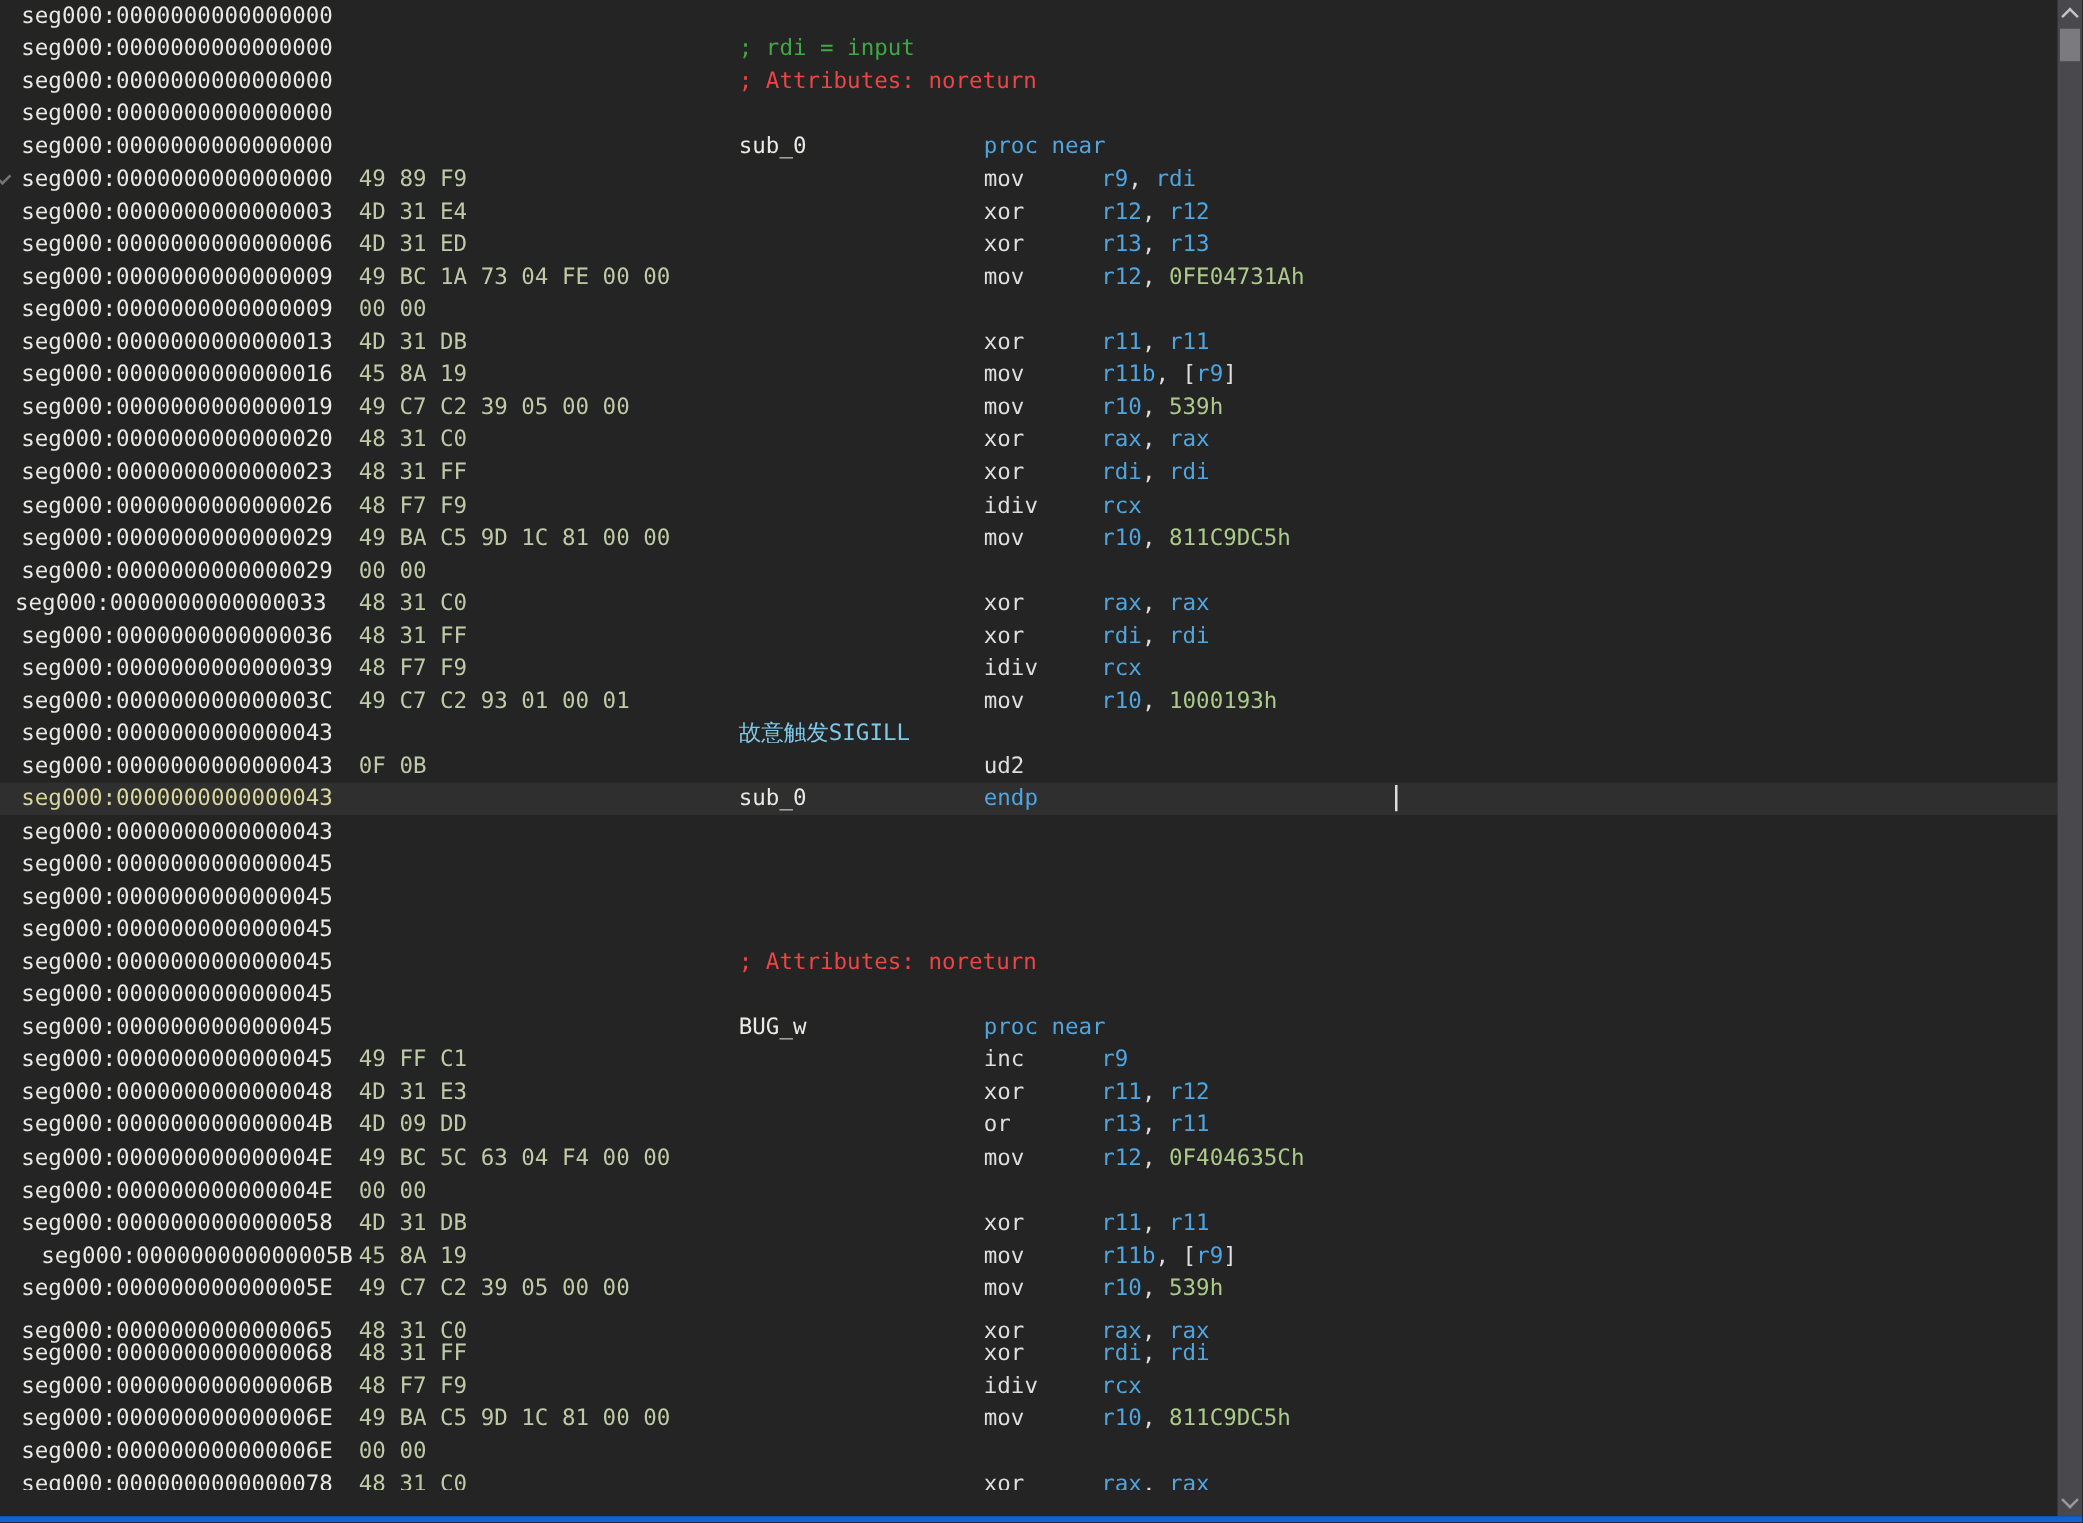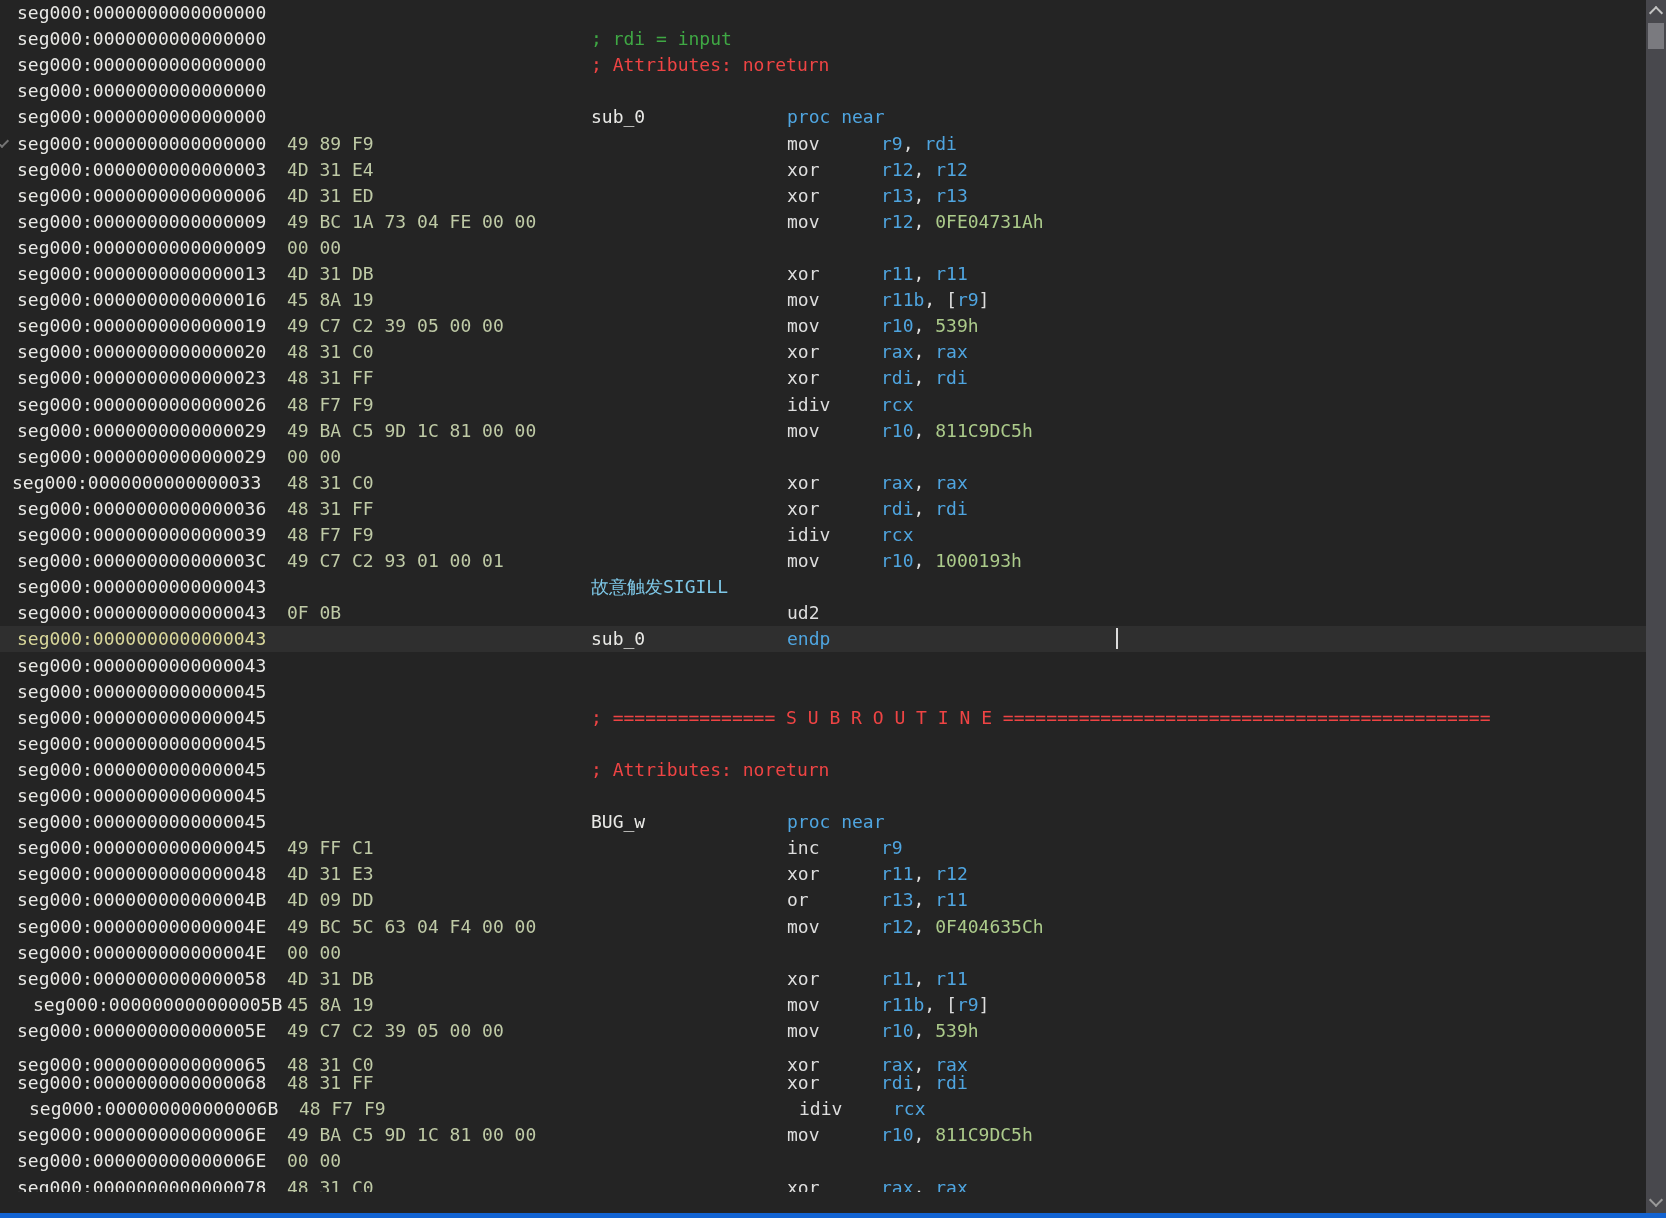--- a/index.html
+++ b/index.html
@@ -74,36 +74,36 @@
       <div class="line" style="top: 443.7px;"><span class="tok t-ad" style="left: 17px;">seg000:0000000000000029</span><span class="tok t-by" style="left: 287px;">00 00</span></div>
       <div class="line" style="top: 469.8px;"><span class="tok t-ad" style="left: 12px;">seg000:0000000000000033</span><span class="tok t-by" style="left: 287px;">48 31 C0</span><span class="tok t-mn" style="left: 787px;">xor</span><span class="tok" style="left: 881px;"><span class="t-reg">rax</span><span class="t-pn">, </span><span class="t-reg">rax</span></span></div>
       <div class="line" style="top: 495.9px;"><span class="tok t-ad" style="left: 17px;">seg000:0000000000000036</span><span class="tok t-by" style="left: 287px;">48 31 FF</span><span class="tok t-mn" style="left: 787px;">xor</span><span class="tok" style="left: 881px;"><span class="t-reg">rdi</span><span class="t-pn">, </span><span class="t-reg">rdi</span></span></div>
       <div class="line" style="top: 522px;"><span class="tok t-ad" style="left: 17px;">seg000:0000000000000039</span><span class="tok t-by" style="left: 287px;">48 F7 F9</span><span class="tok t-mn" style="left: 787px;">idiv</span><span class="tok" style="left: 881px;"><span class="t-reg">rcx</span></span></div>
       <div class="line" style="top: 548.1px;"><span class="tok t-ad" style="left: 17px;">seg000:000000000000003C</span><span class="tok t-by" style="left: 287px;">49 C7 C2 93 01 00 01</span><span class="tok t-mn" style="left: 787px;">mov</span><span class="tok" style="left: 881px;"><span class="t-reg">r10</span><span class="t-pn">, </span><span class="t-num">1000193h</span></span></div>
       <div class="line" style="top: 574.2px;"><span class="tok t-ad" style="left: 17px;">seg000:0000000000000043</span><span class="tok t-cn" style="left: 591px;">故意触发SIGILL</span></div>
       <div class="line" style="top: 600.3px;"><span class="tok t-ad" style="left: 17px;">seg000:0000000000000043</span><span class="tok t-by" style="left: 287px;">0F 0B</span><span class="tok t-mn" style="left: 787px;">ud2</span></div>
       <div class="line hl" style="top: 626.4px;"><span class="tok t-ad" style="left: 17px;">seg000:0000000000000043</span><span class="tok t-lb" style="left: 591px;">sub_0</span><span class="tok t-kw" style="left: 787px;">endp</span><div class="caret" style="left: 1116px;"></div></div>
       <div class="line" style="top: 652.5px;"><span class="tok t-ad" style="left: 17px;">seg000:0000000000000043</span></div>
       <div class="line" style="top: 678.6px;"><span class="tok t-ad" style="left: 17px;">seg000:0000000000000045</span></div>
-      <div class="line" style="top: 704.7px;"><span class="tok t-ad" style="left: 17px;">seg000:0000000000000045</span><span class="tok t-cy" style="left: 591px;">; =============== S U B R O U T I N E =============================================</span></div>
+      <div class="line" style="top: 704.7px;"><span class="tok t-ad" style="left: 17px;">seg000:0000000000000045</span></div>
       <div class="line" style="top: 730.8px;"><span class="tok t-ad" style="left: 17px;">seg000:0000000000000045</span></div>
       <div class="line" style="top: 756.9px;"><span class="tok t-ad" style="left: 17px;">seg000:0000000000000045</span><span class="tok t-cy" style="left: 591px;">; Attributes: noreturn</span></div>
       <div class="line" style="top: 783px;"><span class="tok t-ad" style="left: 17px;">seg000:0000000000000045</span></div>
       <div class="line" style="top: 809.1px;"><span class="tok t-ad" style="left: 17px;">seg000:0000000000000045</span><span class="tok t-lb" style="left: 591px;">BUG_w</span><span class="tok t-kw" style="left: 787px;">proc near</span></div>
       <div class="line" style="top: 835.2px;"><span class="tok t-ad" style="left: 17px;">seg000:0000000000000045</span><span class="tok t-by" style="left: 287px;">49 FF C1</span><span class="tok t-mn" style="left: 787px;">inc</span><span class="tok" style="left: 881px;"><span class="t-reg">r9</span></span></div>
       <div class="line" style="top: 861.3px;"><span class="tok t-ad" style="left: 17px;">seg000:0000000000000048</span><span class="tok t-by" style="left: 287px;">4D 31 E3</span><span class="tok t-mn" style="left: 787px;">xor</span><span class="tok" style="left: 881px;"><span class="t-reg">r11</span><span class="t-pn">, </span><span class="t-reg">r12</span></span></div>
       <div class="line" style="top: 887.4px;"><span class="tok t-ad" style="left: 17px;">seg000:000000000000004B</span><span class="tok t-by" style="left: 287px;">4D 09 DD</span><span class="tok t-mn" style="left: 787px;">or</span><span class="tok" style="left: 881px;"><span class="t-reg">r13</span><span class="t-pn">, </span><span class="t-reg">r11</span></span></div>
       <div class="line" style="top: 913.5px;"><span class="tok t-ad" style="left: 17px;">seg000:000000000000004E</span><span class="tok t-by" style="left: 287px;">49 BC 5C 63 04 F4 00 00</span><span class="tok t-mn" style="left: 787px;">mov</span><span class="tok" style="left: 881px;"><span class="t-reg">r12</span><span class="t-pn">, </span><span class="t-num">0F404635Ch</span></span></div>
       <div class="line" style="top: 939.6px;"><span class="tok t-ad" style="left: 17px;">seg000:000000000000004E</span><span class="tok t-by" style="left: 287px;">00 00</span></div>
       <div class="line" style="top: 965.7px;"><span class="tok t-ad" style="left: 17px;">seg000:0000000000000058</span><span class="tok t-by" style="left: 287px;">4D 31 DB</span><span class="tok t-mn" style="left: 787px;">xor</span><span class="tok" style="left: 881px;"><span class="t-reg">r11</span><span class="t-pn">, </span><span class="t-reg">r11</span></span></div>
       <div class="line" style="top: 991.8px;"><span class="tok t-ad" style="left: 17px; margin-left: 16px;">seg000:000000000000005B</span><span class="tok t-by" style="left: 287px;">45 8A 19</span><span class="tok t-mn" style="left: 787px;">mov</span><span class="tok" style="left: 881px;"><span class="t-reg">r11b</span><span class="t-pn">, [</span><span class="t-reg">r9</span><span class="t-pn">]</span></span></div>
       <div class="line" style="top: 1017.9px;"><span class="tok t-ad" style="left: 17px;">seg000:000000000000005E</span><span class="tok t-by" style="left: 287px;">49 C7 C2 39 05 00 00</span><span class="tok t-mn" style="left: 787px;">mov</span><span class="tok" style="left: 881px;"><span class="t-reg">r10</span><span class="t-pn">, </span><span class="t-num">539h</span></span></div>
       <div class="line" style="top: 1052px; padding-left: 28px;"><span class="tok t-ad" style="left: 17px;">seg000:0000000000000065</span><span class="tok t-by" style="left: 287px;">48 31 C0</span><span class="tok t-mn" style="left: 787px;">xor</span><span class="tok" style="left: 881px;"><span class="t-reg">rax</span><span class="t-pn">, </span><span class="t-reg">rax</span></span></div>
       <div class="line" style="top: 1070.1px;"><span class="tok t-ad" style="left: 17px;">seg000:0000000000000068</span><span class="tok t-by" style="left: 287px;">48 31 FF</span><span class="tok t-mn" style="left: 787px;">xor</span><span class="tok" style="left: 881px;"><span class="t-reg">rdi</span><span class="t-pn">, </span><span class="t-reg">rdi</span></span></div>
-      <div class="line" style="top: 1096.2px; margin-left: 12px;"><span class="tok t-ad" style="left: 17px;">seg000:000000000000006B</span><span class="tok t-by" style="left: 287px;">48 F7 F9</span><span class="tok t-mn" style="left: 787px;">idiv</span><span class="tok" style="left: 881px;"><span class="t-reg">rcx</span></span></div>
+      <div class="line" style="top: 1096.2px;"><span class="tok t-ad" style="left: 17px;">seg000:000000000000006B</span><span class="tok t-by" style="left: 287px;">48 F7 F9</span><span class="tok t-mn" style="left: 787px;">idiv</span><span class="tok" style="left: 881px;"><span class="t-reg">rcx</span></span></div>
       <div class="line" style="top: 1122.3px;"><span class="tok t-ad" style="left: 17px;">seg000:000000000000006E</span><span class="tok t-by" style="left: 287px;">49 BA C5 9D 1C 81 00 00</span><span class="tok t-mn" style="left: 787px;">mov</span><span class="tok" style="left: 881px;"><span class="t-reg">r10</span><span class="t-pn">, </span><span class="t-num">811C9DC5h</span></span></div>
       <div class="line" style="top: 1148.4px;"><span class="tok t-ad" style="left: 17px;">seg000:000000000000006E</span><span class="tok t-by" style="left: 287px;">00 00</span></div>
       <div class="line" style="top: 1174.5px;"><span class="tok t-ad" style="left: 17px;">seg000:0000000000000078</span><span class="tok t-by" style="left: 287px;">48 31 C0</span><span class="tok t-mn" style="left: 787px;">xor</span><span class="tok" style="left: 881px;"><span class="t-reg">rax</span><span class="t-pn">, </span><span class="t-reg">rax</span></span></div>
     </div>
   <span class="edge-artifact"></span>
 
 
   <div class="scrollbar">
     <div class="sb-btn up">
       <span class="chev up"></span>

